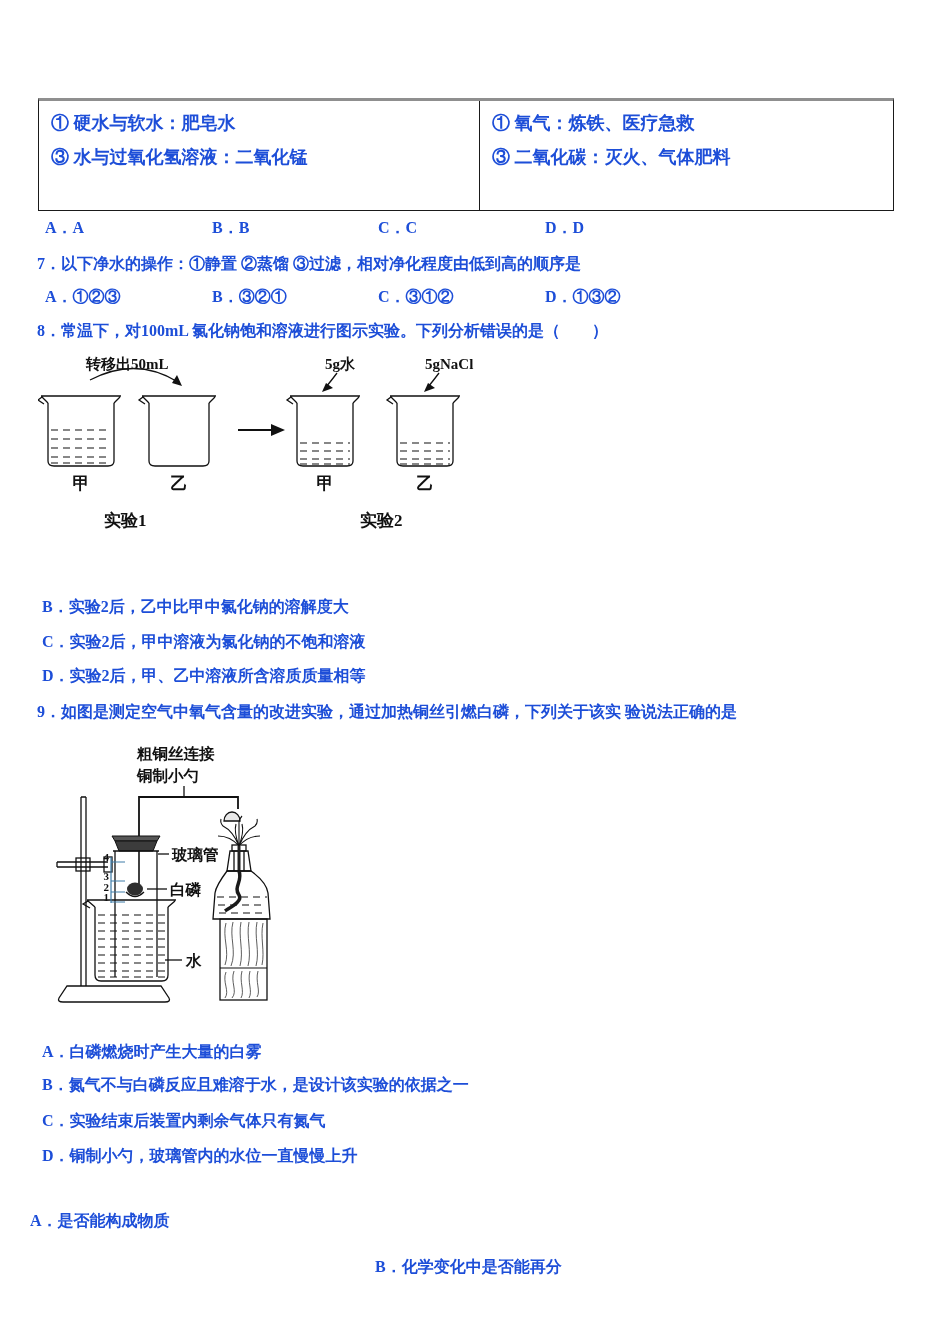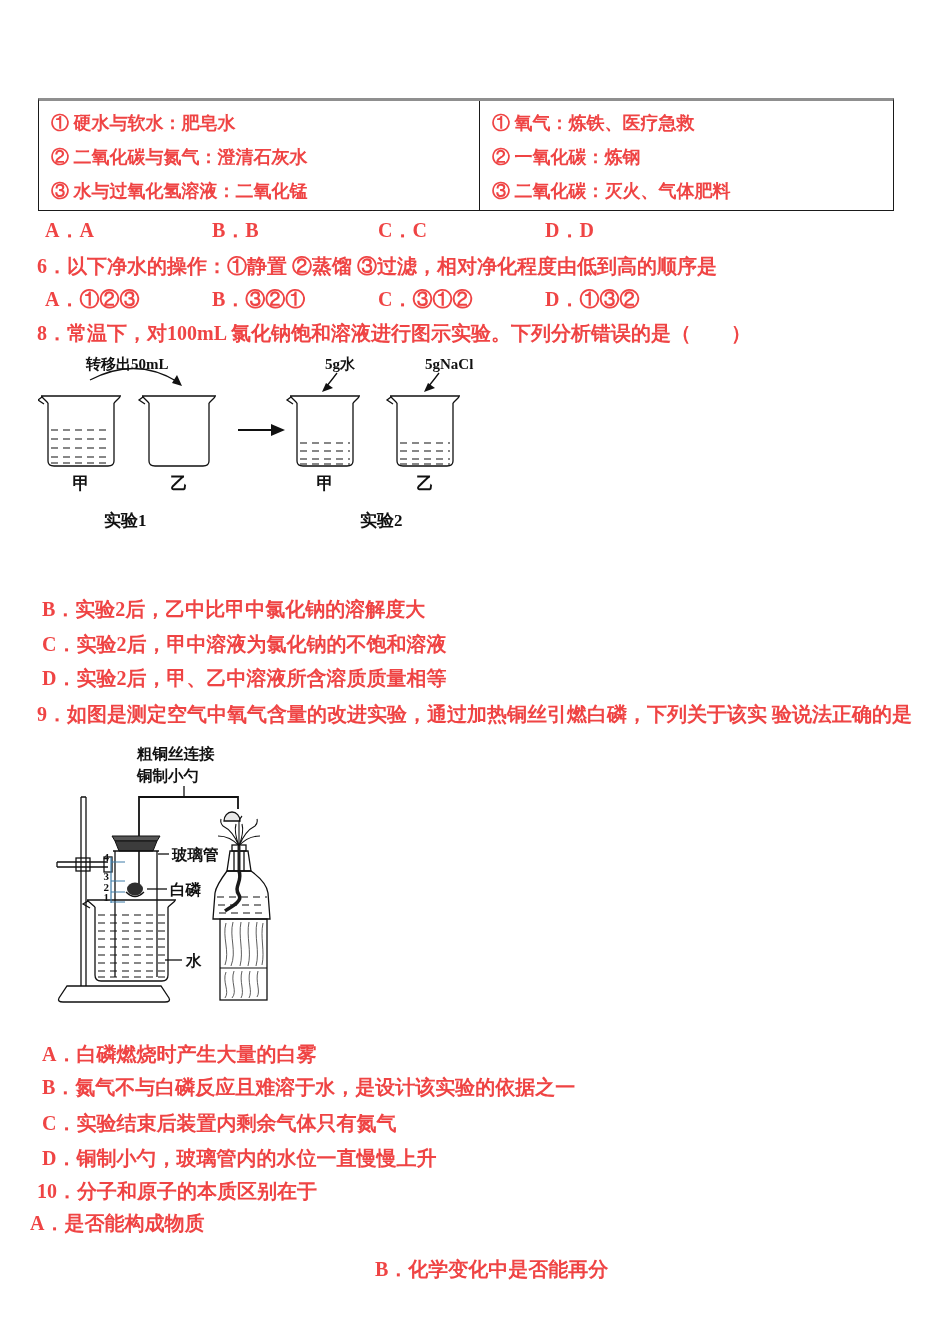--- a/index.html
+++ b/index.html
@@ -1,54 +1,52 @@
 <!DOCTYPE html>
 <html><head>
 <meta charset="utf-8">
 <style>
   html,body{margin:0;padding:0;background:#fff;}
   #page{position:relative;width:950px;height:1344px;background:#ffffff;overflow:hidden;
-        font-family:"Liberation Serif","DejaVu Serif",serif;color:#ef4444;}
-  .t{font-size:20px;font-weight:bold;white-space:nowrap;line-height:1.2;}
+        font-family:"Liberation Serif","DejaVu Serif",serif;color:#1d4ed8;}
+  .t{font-size:16px;font-weight:bold;white-space:nowrap;line-height:1.2;}
   .abs{position:absolute;}
   
   #cmp-table{position:absolute;left:38px;top:98px;width:856px;height:113px;box-sizing:border-box;
              border:1.5px solid #1a1a1a;border-top:3px solid #8f8f8f;display:flex;}
   .cell{box-sizing:border-box;padding:5px 0 0 12px;}
   .cell-left{width:441px;border-right:1.5px solid #1a1a1a;}
   .cell-right{flex:1;}
   .cell p{margin:0;line-height:34px;font-size:18px;font-weight:bold;white-space:nowrap;}
   svg text{font-family:"Liberation Serif","DejaVu Serif",serif;font-weight:bold;fill:#111;}
   .ln{stroke:#111;stroke-width:1.3;fill:none;}
   .dash{stroke:#111;stroke-width:1.2;fill:none;stroke-dasharray:7 5;}
 </style>
 </head>
 <body>
 
 <div id="page">
 
   <div id="cmp-table">
     <div class="cell cell-left">
       <p>① 硬水与软水：肥皂水</p>
-      <p>② 二氧化碳与氮气：澄清石灰水</p>
       <p>③ 水与过氧化氢溶液：二氧化锰</p>
     </div>
     <div class="cell cell-right">
       <p>① 氧气：炼铁、医疗急救</p>
-      <p>② 一氧化碳：炼钢</p>
       <p>③ 二氧化碳：灭火、气体肥料</p>
     </div>
   </div>
 
   <span class="t abs" style="left:45px;top:218px">A．A</span>
   <span class="t abs" style="left:212px;top:218px">B．B</span>
   <span class="t abs" style="left:378px;top:218px">C．C</span>
   <span class="t abs" style="left:545px;top:218px">D．D</span>
 
-  <div class="t abs" style="left:37px;top:254px">6．以下净水的操作：①静置 ②蒸馏 ③过滤，相对净化程度由低到高的顺序是</div>
+  <div class="t abs" style="left:37px;top:254px">7．以下净水的操作：①静置 ②蒸馏 ③过滤，相对净化程度由低到高的顺序是</div>
   <span class="t abs" style="left:45px;top:287px">A．①②③</span>
   <span class="t abs" style="left:212px;top:287px">B．③②①</span>
   <span class="t abs" style="left:378px;top:287px">C．③①②</span>
   <span class="t abs" style="left:545px;top:287px">D．①③②</span>
 
   <div class="t abs" style="left:37px;top:321px">8．常温下，对100mL 氯化钠饱和溶液进行图示实验。下列分析错误的是（　　）</div>
 
   <svg class="abs" style="left:38px;top:352px" width="462" height="183" viewBox="0 0 462 183">
 
     <text x="48" y="17" font-size="15">转移出50mL</text>
@@ -190,17 +188,16 @@
         <path d="M 203,232 C 200,243 206,252 202,258"></path>
       </g>
     </g>
   </svg>
 
   <div class="t abs" style="left:42px;top:1042px">A．白磷燃烧时产生大量的白雾</div>
   <div class="t abs" style="left:42px;top:1075px">B．氮气不与白磷反应且难溶于水，是设计该实验的依据之一</div>
   <div class="t abs" style="left:42px;top:1111px">C．实验结束后装置内剩余气体只有氮气</div>
   <div class="t abs" style="left:42px;top:1146px">D．铜制小勺，玻璃管内的水位一直慢慢上升</div>
 
-  <div class="t abs" style="left:37px;top:1179px">10．分子和原子的本质区别在于</div>
   <span class="t abs" style="left:30px;top:1211px">A．是否能构成物质</span>
   <span class="t abs" style="left:375px;top:1257px">B．化学变化中是否能再分</span>
 
 </div>
 
 </body></html>

